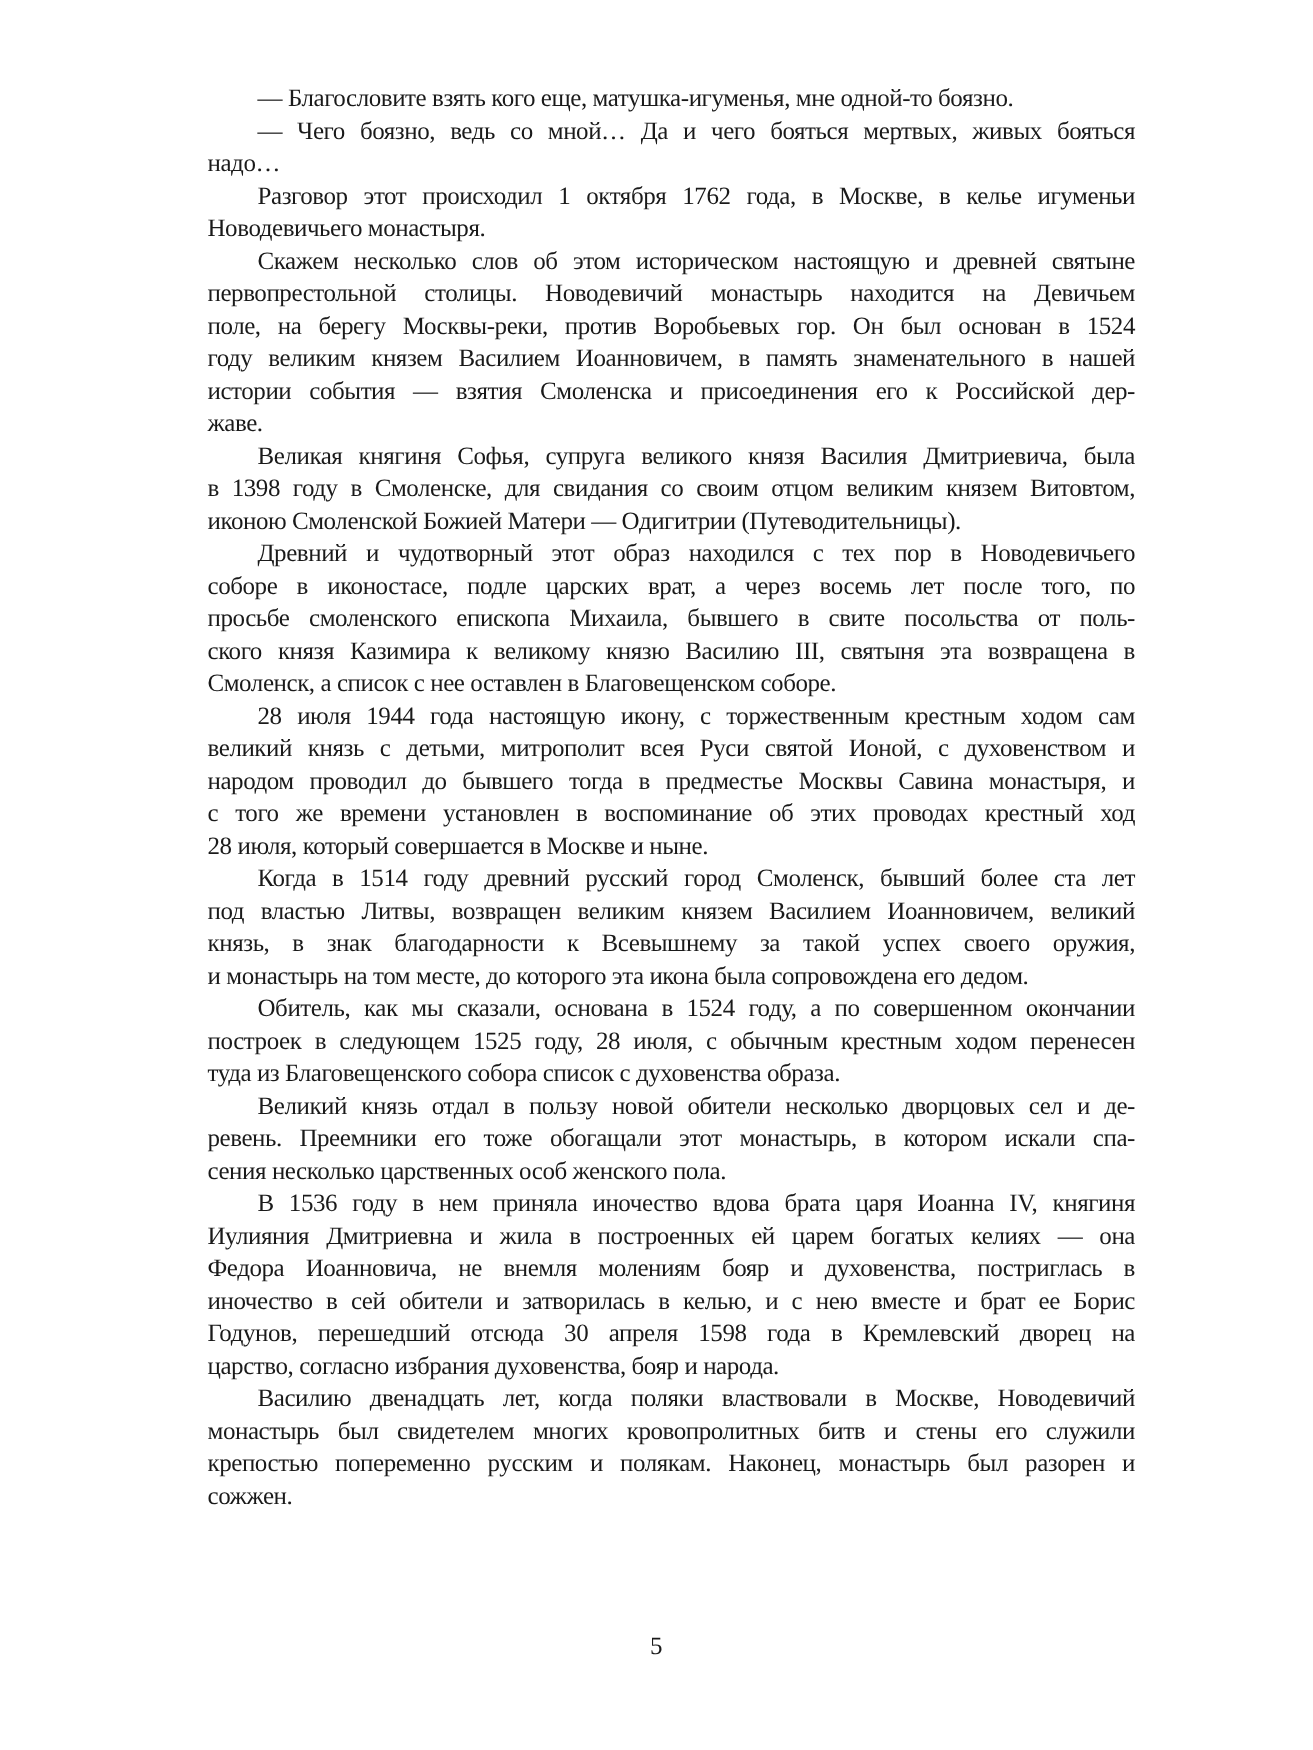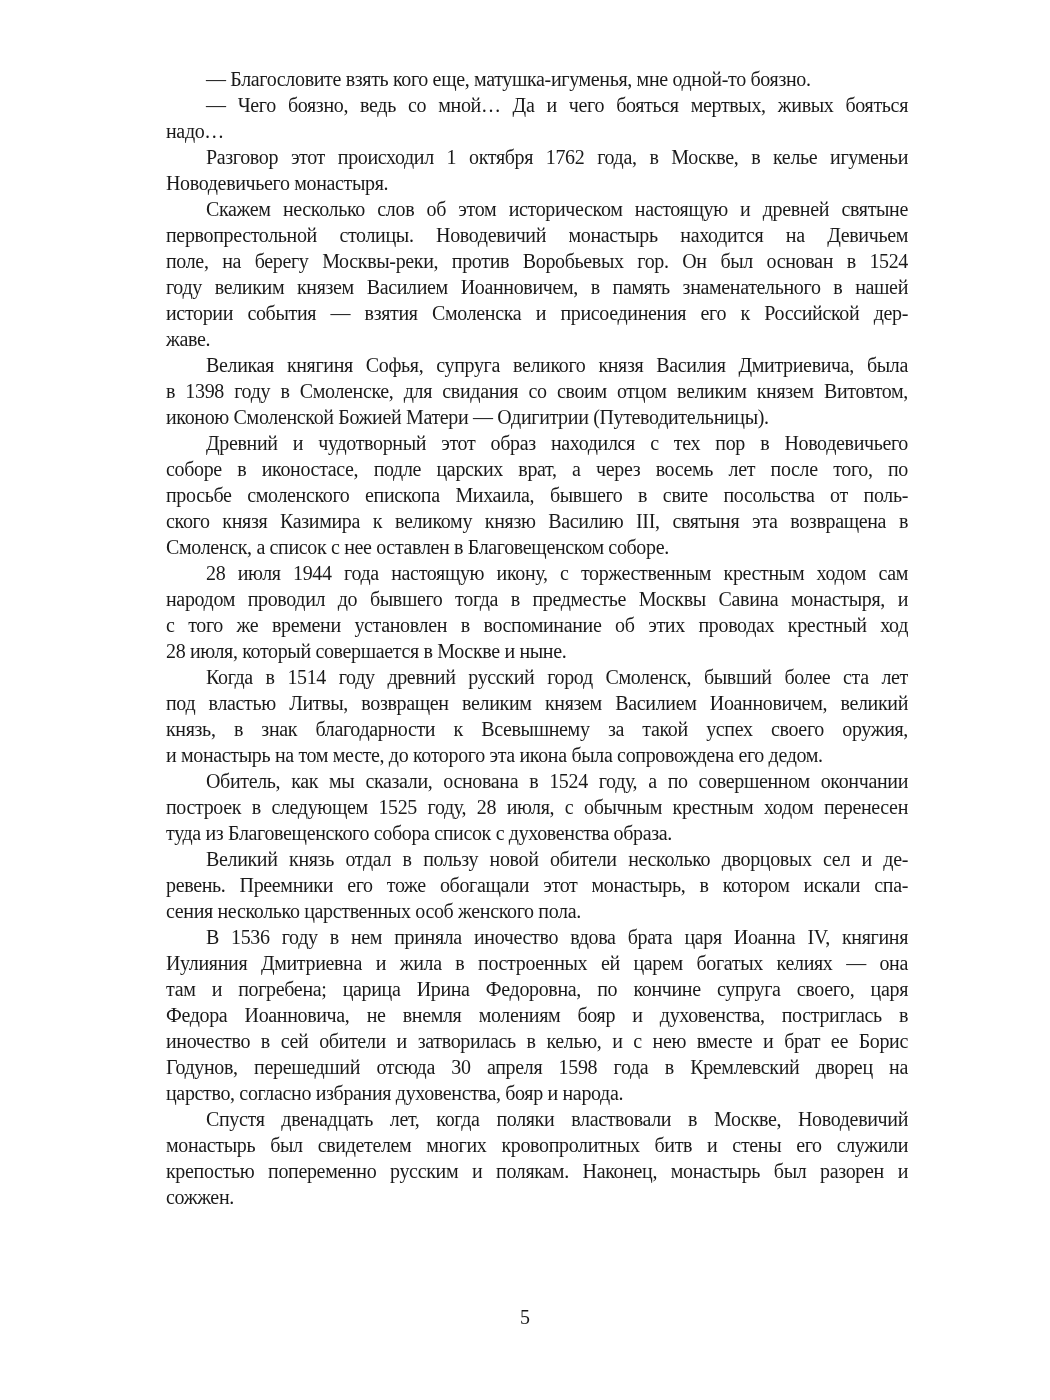--- a/index.html
+++ b/index.html
@@ -86,20 +86,21 @@
     </div>
     <div class="para">
       <span class="line indent" style="width: 742px; box-sizing: border-box;">Древний и чудотворный этот образ находился с тех пор в Новодевичьего</span>
       <span class="line" style="width: 742px; box-sizing: border-box;">соборе в иконостасе, подле царских врат, а через восемь лет после того, по</span>
       <span class="line" style="width: 742px; box-sizing: border-box;">просьбе смоленского епископа Михаила, бывшего в свите посольства от поль-</span>
       <span class="line" style="width: 742px; box-sizing: border-box;">ского князя Казимира к великому князю Василию III, святыня эта возвращена в</span>
       <span class="line last">Смоленск, а список с нее оставлен в Благовещенском соборе.</span>
     </div>
     <div class="para">
       <span class="line indent" style="width: 742px; box-sizing: border-box;">28 июля 1944 года настоящую икону, с торжественным крестным ходом сам</span>
+      <span class="line" style="width: 742px; box-sizing: border-box;">великий князь с детьми, митрополит всея Руси святой Ионой, с духовенством и</span>
       <span class="line" style="width: 742px; box-sizing: border-box;">народом проводил до бывшего тогда в предместье Москвы Савина монастыря, и</span>
       <span class="line" style="width: 742px; box-sizing: border-box;">с того же времени установлен в воспоминание об этих проводах крестный ход</span>
       <span class="line last">28 июля, который совершается в Москве и ныне.</span>
     </div>
     <div class="para">
       <span class="line indent" style="width: 742px; box-sizing: border-box;">Когда в 1514 году древний русский город Смоленск, бывший более ста лет</span>
       <span class="line" style="width: 742px; box-sizing: border-box;">под властью Литвы, возвращен великим князем Василием Иоанновичем, великий</span>
       <span class="line" style="width: 742px; box-sizing: border-box;">князь, в знак благодарности к Всевышнему за такой успех своего оружия,</span>
       <span class="line last">и монастырь на том месте, до которого эта икона была сопровождена его дедом.</span>
     </div>
@@ -109,27 +110,26 @@
       <span class="line last">туда из Благовещенского собора список с духовенства образа.</span>
     </div>
     <div class="para">
       <span class="line indent" style="width: 742px; box-sizing: border-box;">Великий князь отдал в пользу новой обители несколько дворцовых сел и де-</span>
       <span class="line" style="width: 742px; box-sizing: border-box;">ревень. Преемники его тоже обогащали этот монастырь, в котором искали спа-</span>
       <span class="line last">сения несколько царственных особ женского пола.</span>
     </div>
     <div class="para">
       <span class="line indent" style="width: 742px; box-sizing: border-box;">В 1536 году в нем приняла иночество вдова брата царя Иоанна IV, княгиня</span>
       <span class="line" style="width: 742px; box-sizing: border-box;">Иулияния Дмитриевна и жила в построенных ей царем богатых келиях — она</span>
-      <span class="line" style="width: 742px; box-sizing: border-box;">там и погребена; царица Ирина Федоровна, по кончине супруга своего, царя</span>
       <span class="line" style="width: 742px; box-sizing: border-box;">Федора Иоанновича, не внемля молениям бояр и духовенства, постриглась в</span>
       <span class="line" style="width: 742px; box-sizing: border-box;">иночество в сей обители и затворилась в келью, и с нею вместе и брат ее Борис</span>
       <span class="line" style="width: 742px; box-sizing: border-box;">Годунов, перешедший отсюда 30 апреля 1598 года в Кремлевский дворец на</span>
       <span class="line last">царство, согласно избрания духовенства, бояр и народа.</span>
     </div>
     <div class="para">
-      <span class="line indent" style="width: 742px; box-sizing: border-box;">Спустя двенадцать лет, когда поляки властвовали в Москве, Новодевичий</span>
+      <span class="line indent" style="width: 742px; box-sizing: border-box;">Василию двенадцать лет, когда поляки властвовали в Москве, Новодевичий</span>
       <span class="line" style="width: 742px; box-sizing: border-box;">монастырь был свидетелем многих кровопролитных битв и стены его служили</span>
       <span class="line" style="width: 742px; box-sizing: border-box;">крепостью попеременно русским и полякам. Наконец, монастырь был разорен и</span>
       <span class="line last">сожжен.</span>
     </div>
   </div>
 
 <div class="page-number">5</div>
 
 </body></html>

